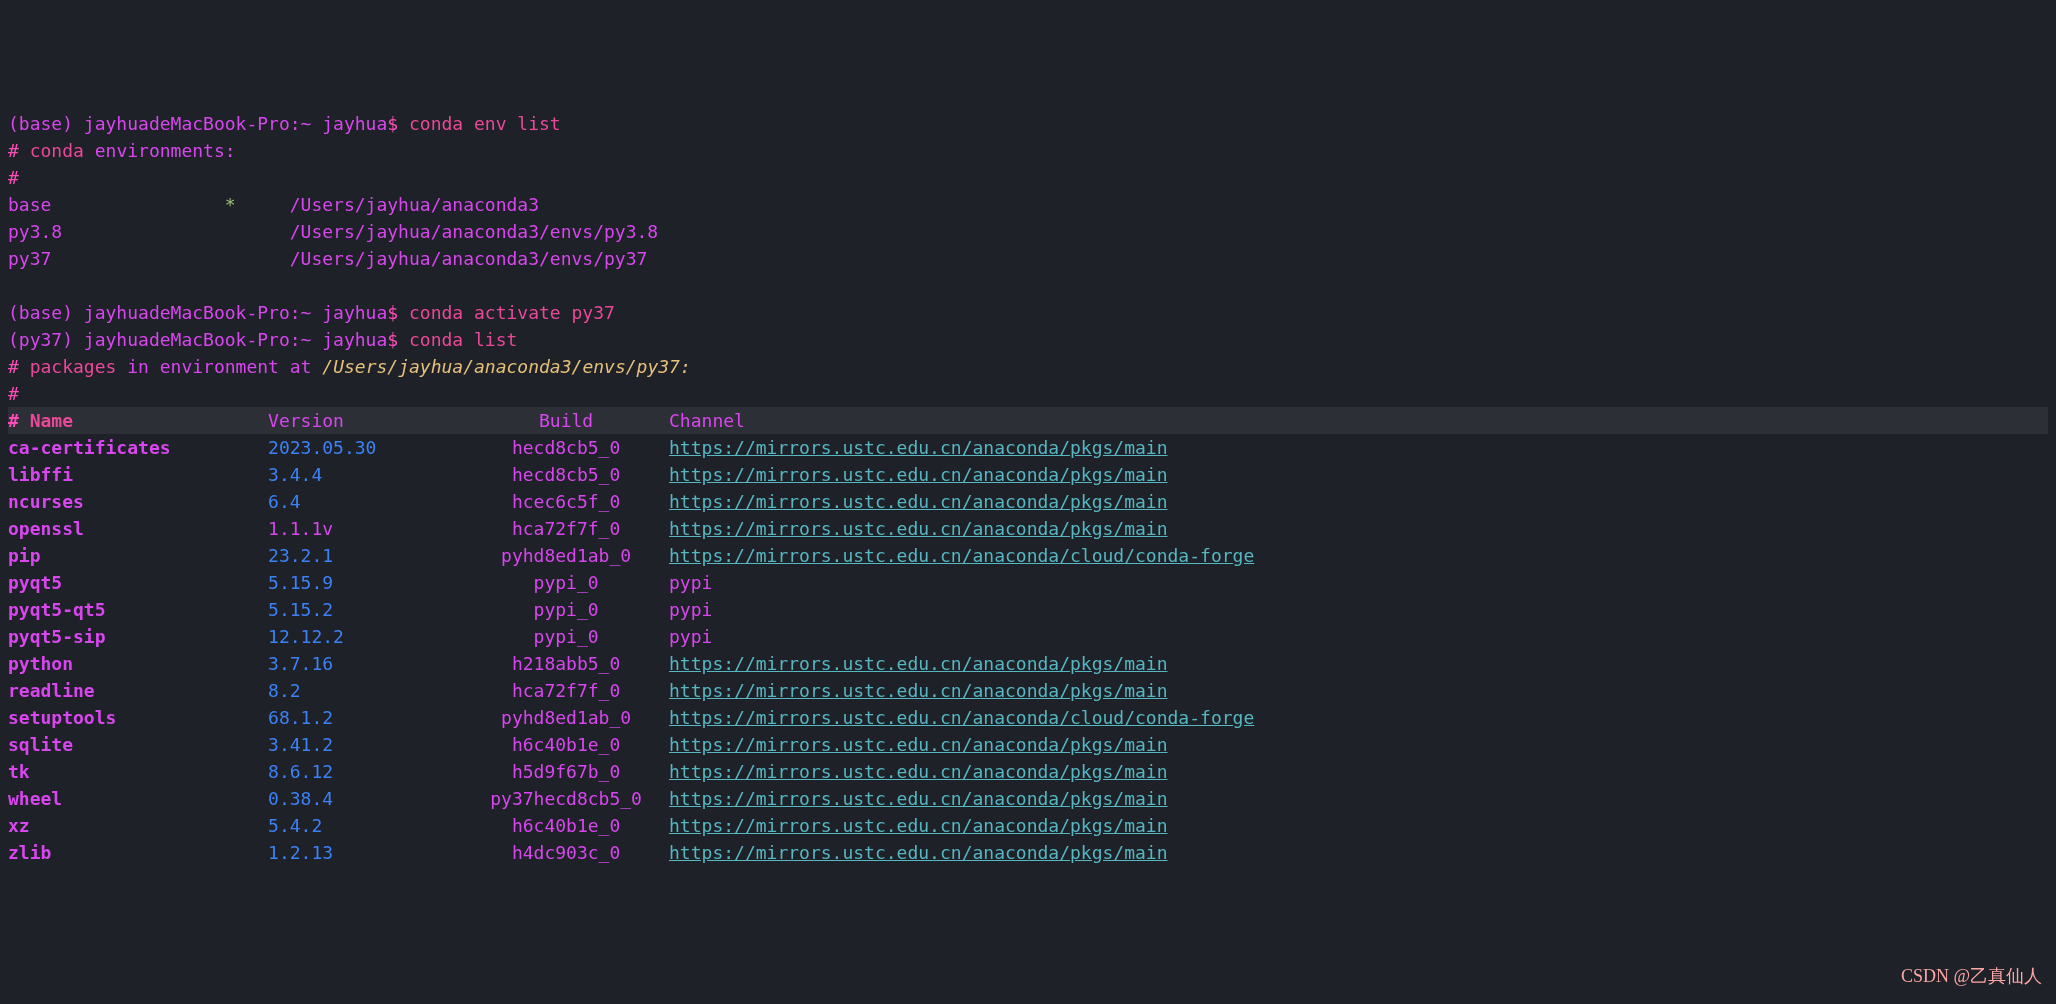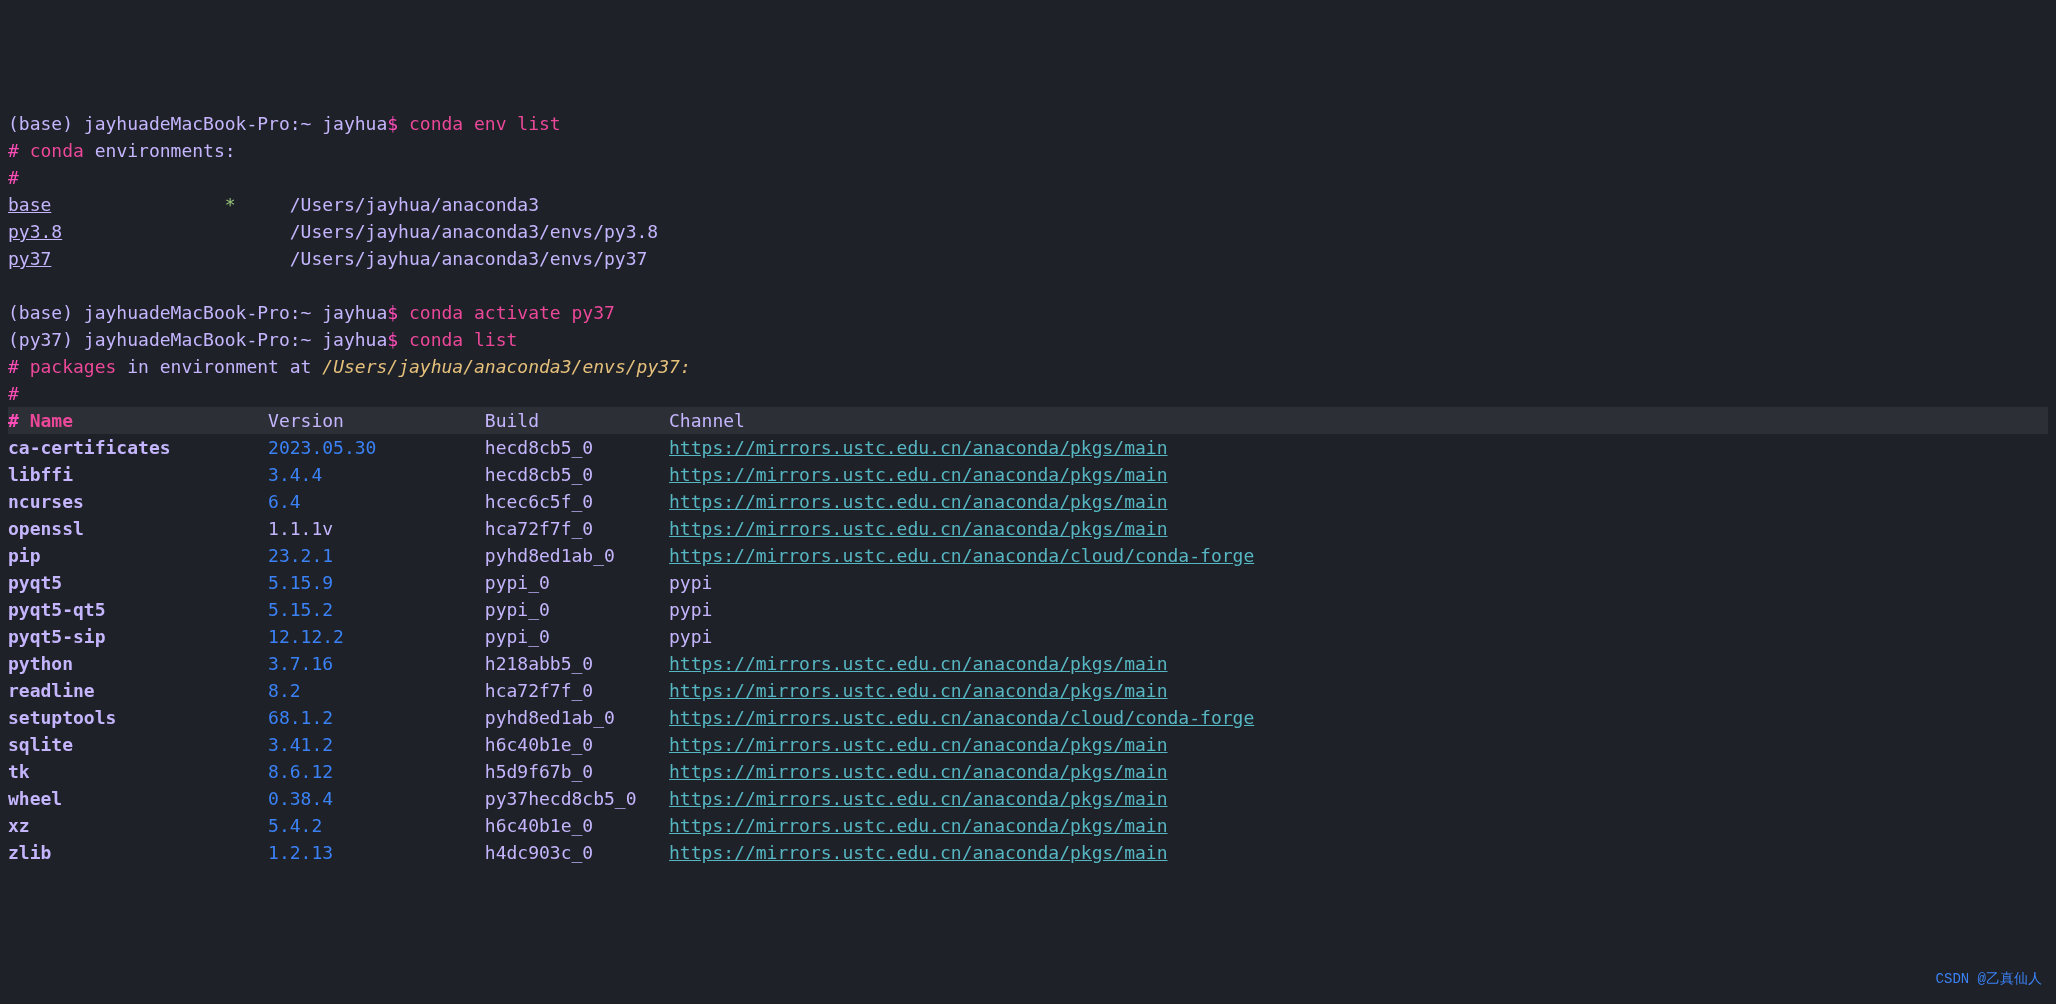--- a/index.html
+++ b/index.html
@@ -10,46 +10,46 @@
     body {
       background-color: #1e2128;
       color: #d4d4d4;
       font-family: 'Menlo', 'Monaco', 'Consolas', monospace;
       font-size: 18px;
       line-height: 1.5;
       padding: 2px 8px;
       white-space: pre;
       overflow-x: auto;
     }
-    .white { color: #c4b5fd; }
+    .white { color: #d946ef; }
     .magenta { color: #ff4db8; }
     .cyan { color: #ec4899; }
     .green { color: #98c379; }
     .purple { color: #3b82f6; }
     .yellow { color: #e5c07b; font-style: italic; }
     .link { color: #56b6c2; text-decoration: underline; }
     .header-row {
       background-color: #2c2f36;
     }
     .row {
       display: block;
     }
     .col-name { display: inline-block; width: 24ch; font-weight: bold; }
     .col-version { display: inline-block; width: 20ch; }
-    .col-build { display: inline-block; width: 15ch; text-align: left; }
+    .col-build { display: inline-block; width: 15ch; text-align: center; }
     .col-channel { display: inline-block; padding-left: 2ch; }
-    .env-name { display: inline-block; width: 20ch; text-decoration: underline; }
+    .env-name { display: inline-block; width: 20ch; }
     .env-active { display: inline-block; width: 4ch; }
     .watermark {
       position: fixed;
       bottom: 14px;
       right: 14px;
-      color: #3b82f6;
-      font-size: 14px;
-      font-family: Liberation Mono, monospace;
+      color: #fca5a5;
+      font-size: 18px;
+      font-family: Liberation Serif, serif;
     }
   </style>
 </head>
 <body>
 
 
 
 <div id="terminal"><div class="row"><span class="white">(base) jayhuadeMacBook-Pro:~ jayhua</span><span class="magenta">$</span><span class="cyan"> conda env list</span></div><div class="row"><span class="magenta">#</span><span class="cyan"> conda</span><span class="white"> environments:</span></div><div class="row"><span class="magenta">#</span></div><div class="row"><span class="white env-name">base</span><span class="green env-active">*</span><span class="white">  /Users/jayhua/anaconda3</span></div><div class="row"><span class="white env-name">py3.8</span><span class="green env-active"> </span><span class="white">  /Users/jayhua/anaconda3/envs/py3.8</span></div><div class="row"><span class="white env-name">py37</span><span class="green env-active"> </span><span class="white">  /Users/jayhua/anaconda3/envs/py37</span></div><div class="row"><span> </span></div><div class="row"><span class="white">(base) jayhuadeMacBook-Pro:~ jayhua</span><span class="magenta">$</span><span class="cyan"> conda activate py37</span></div><div class="row"><span class="white">(py37) jayhuadeMacBook-Pro:~ jayhua</span><span class="magenta">$</span><span class="cyan"> conda list</span></div><div class="row"><span class="magenta">#</span><span class="cyan"> packages</span><span class="white"> in environment at </span><span class="yellow">/Users/jayhua/anaconda3/envs/py37:</span></div><div class="row"><span class="magenta">#</span></div><div class="row header-row"><span class="col-name"><span class="magenta">#</span><span class="cyan"> Name</span></span><span class="white col-version">Version</span><span class="white col-build">Build</span><span class="white col-channel">Channel</span></div><div class="row"><span class="white col-name">ca-certificates</span><span class="purple col-version">2023.05.30</span><span class="white col-build">hecd8cb5_0</span><span class="link col-channel">https://mirrors.ustc.edu.cn/anaconda/pkgs/main</span></div><div class="row"><span class="white col-name">libffi</span><span class="purple col-version">3.4.4</span><span class="white col-build">hecd8cb5_0</span><span class="link col-channel">https://mirrors.ustc.edu.cn/anaconda/pkgs/main</span></div><div class="row"><span class="white col-name">ncurses</span><span class="purple col-version">6.4</span><span class="white col-build">hcec6c5f_0</span><span class="link col-channel">https://mirrors.ustc.edu.cn/anaconda/pkgs/main</span></div><div class="row"><span class="white col-name">openssl</span><span class="white col-version">1.1.1v</span><span class="white col-build">hca72f7f_0</span><span class="link col-channel">https://mirrors.ustc.edu.cn/anaconda/pkgs/main</span></div><div class="row"><span class="white col-name">pip</span><span class="purple col-version">23.2.1</span><span class="white col-build">pyhd8ed1ab_0</span><span class="link col-channel">https://mirrors.ustc.edu.cn/anaconda/cloud/conda-forge</span></div><div class="row"><span class="white col-name">pyqt5</span><span class="purple col-version">5.15.9</span><span class="white col-build">pypi_0</span><span class="white col-channel">pypi</span></div><div class="row"><span class="white col-name">pyqt5-qt5</span><span class="purple col-version">5.15.2</span><span class="white col-build">pypi_0</span><span class="white col-channel">pypi</span></div><div class="row"><span class="white col-name">pyqt5-sip</span><span class="purple col-version">12.12.2</span><span class="white col-build">pypi_0</span><span class="white col-channel">pypi</span></div><div class="row"><span class="white col-name">python</span><span class="purple col-version">3.7.16</span><span class="white col-build">h218abb5_0</span><span class="link col-channel">https://mirrors.ustc.edu.cn/anaconda/pkgs/main</span></div><div class="row"><span class="white col-name">readline</span><span class="purple col-version">8.2</span><span class="white col-build">hca72f7f_0</span><span class="link col-channel">https://mirrors.ustc.edu.cn/anaconda/pkgs/main</span></div><div class="row"><span class="white col-name">setuptools</span><span class="purple col-version">68.1.2</span><span class="white col-build">pyhd8ed1ab_0</span><span class="link col-channel">https://mirrors.ustc.edu.cn/anaconda/cloud/conda-forge</span></div><div class="row"><span class="white col-name">sqlite</span><span class="purple col-version">3.41.2</span><span class="white col-build">h6c40b1e_0</span><span class="link col-channel">https://mirrors.ustc.edu.cn/anaconda/pkgs/main</span></div><div class="row"><span class="white col-name">tk</span><span class="purple col-version">8.6.12</span><span class="white col-build">h5d9f67b_0</span><span class="link col-channel">https://mirrors.ustc.edu.cn/anaconda/pkgs/main</span></div><div class="row"><span class="white col-name">wheel</span><span class="purple col-version">0.38.4</span><span class="white col-build">py37hecd8cb5_0</span><span class="link col-channel">https://mirrors.ustc.edu.cn/anaconda/pkgs/main</span></div><div class="row"><span class="white col-name">xz</span><span class="purple col-version">5.4.2</span><span class="white col-build">h6c40b1e_0</span><span class="link col-channel">https://mirrors.ustc.edu.cn/anaconda/pkgs/main</span></div><div class="row"><span class="white col-name">zlib</span><span class="purple col-version">1.2.13</span><span class="white col-build">h4dc903c_0</span><span class="link col-channel">https://mirrors.ustc.edu.cn/anaconda/pkgs/main</span></div></div>
 <div class="watermark">CSDN @乙真仙人</div>
 

